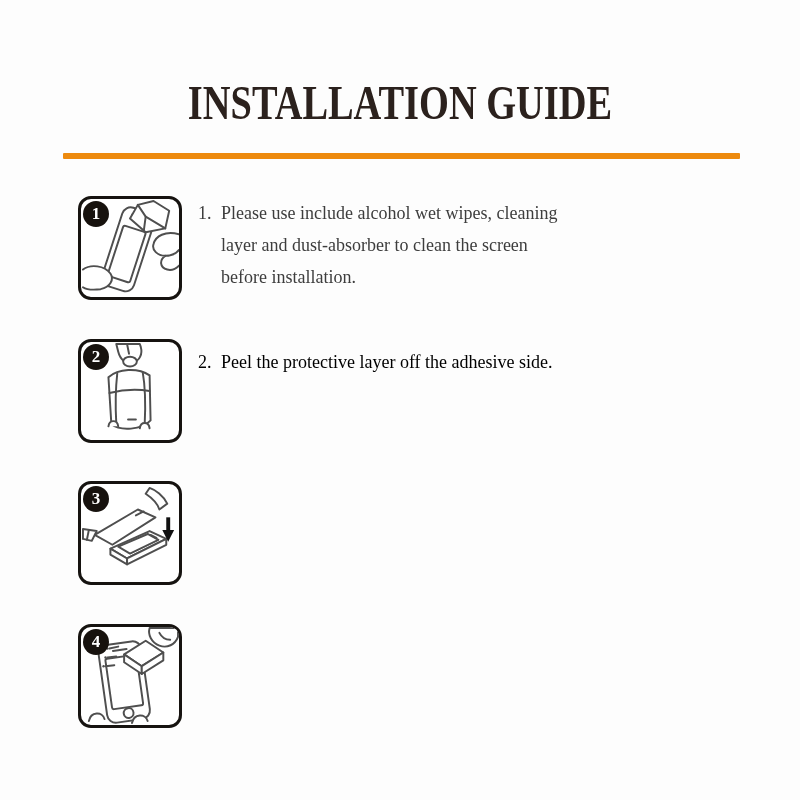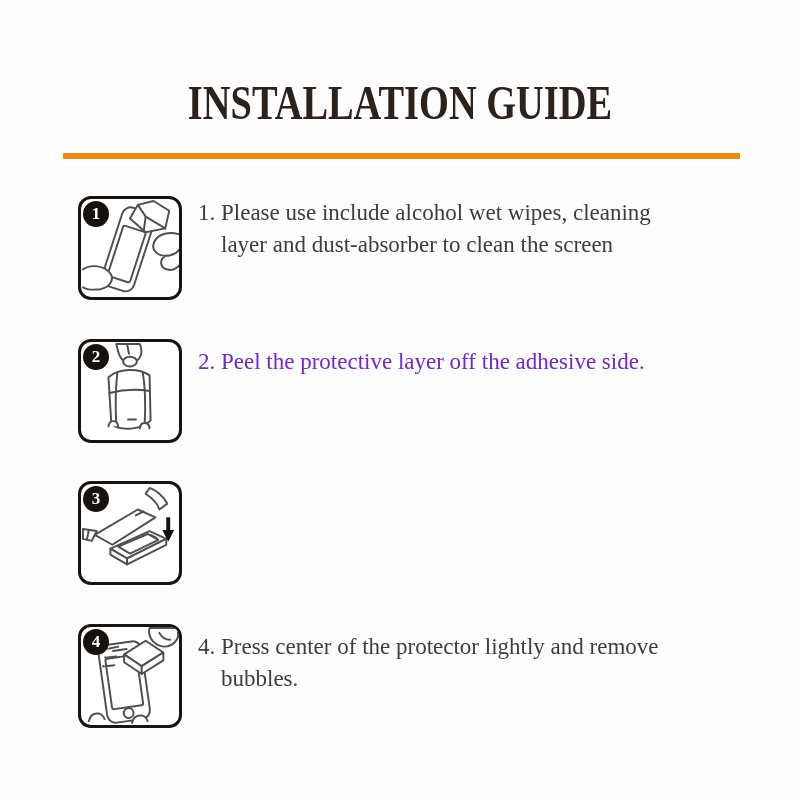--- a/index.html
+++ b/index.html
@@ -69,21 +69,21 @@
     border-radius: 50%;
     color: #ffffff;
     font-size: 17px;
     font-weight: 700;
     display: flex;
     align-items: center;
     justify-content: center;
   }
   .step-text {
     margin-left: 16px;
-    font-size: 23px;
+    font-size: 18px;
     line-height: 32px;
   }
   .t1 { margin-top: 1px; }
   .t2 { margin-top: 7px; }
   .t3 { margin-top: 3px; }
   .t4 { margin-top: 7px; }
   .step-line { white-space: pre; }
   .cont { padding-left: 23px; }
   .step-num { display: inline-block; min-width: 23px; }
 </style>
@@ -111,20 +111,21 @@
           <path d="M100 36 C86 32 76 38 74 46 C72 52 78 58 86 58 C80 62 80 70 88 72 C92 73 97 71 100 68" fill="#fff"></path>
           <path d="M86 58 C92 58 97 56 100 52"></path>
           <path d="M2 72 C10 66 24 68 30 76 C34 82 30 90 20 92 C12 93 5 92 2 90" fill="#fff"></path>
         </g>
       </svg>
       <div class="badge" style="background: rgb(23, 18, 14);">1</div>
     </div>
     <div class="step-text t1" style="color: rgb(61, 61, 61);">
       <div class="step-line"><span class="step-num">1.</span><span>Please use include alcohol wet wipes, cleaning</span></div>
       <div class="step-line cont">layer and dust-absorber to clean the screen</div>
+      <div class="step-line cont">before installation.</div>
     </div>
   </div>
 
   <div class="step s2">
     <div class="icon-box">
       <svg class="illus" viewBox="0 0 100 100">
         <g stroke="#4f4f4f" stroke-width="2" fill="none" stroke-linecap="round" stroke-linejoin="round">
           <path d="M28 36 C38 27 58 26 70 34 L71 80 C62 90 40 91 31 84 Z" fill="#fff"></path>
           <path d="M37 32 C35 50 35 66 36 83"></path>
           <path d="M63 31 C66 48 66 64 65 84"></path>
@@ -132,21 +133,21 @@
           <path d="M48 79 h8"></path>
           <path d="M36 2 L38 10 C40 18 46 23 53 21 C60 19 63 12 61 5 L60 2 Z" fill="#fff"></path>
           <path d="M47 2 L49 12"></path>
           <ellipse cx="50" cy="20" rx="7" ry="5" fill="#fff"></ellipse>
           <path d="M28 86 C29 79 37 79 38 86" fill="#fff"></path>
           <path d="M60 88 C61 81 69 81 70 88" fill="#fff"></path>
         </g>
       </svg>
       <div class="badge" style="background: rgb(23, 18, 14);">2</div>
     </div>
-    <div class="step-text t2" style="color: #6d28d9;">
+    <div class="step-text t2" style="color: #000000;">
       <div class="step-line"><span class="step-num">2.</span><span>Peel the protective layer off the adhesive side.</span></div>
     </div>
   </div>
 
   <div class="step s3">
     <div class="icon-box">
       <svg class="illus" viewBox="0 0 100 100">
         <g stroke="#4f4f4f" stroke-width="2" fill="none" stroke-linecap="round" stroke-linejoin="round">
           <path d="M30 66 L70 48 L87 56 L47 76 Z" fill="#fff"></path>
           <path d="M30 66 L30 72 L47 82 L47 76 Z" fill="#fff"></path>
@@ -189,18 +190,16 @@
           <path d="M27 31 L36 30"></path>
           <circle cx="23" cy="40" r="1.2" fill="#4f4f4f" stroke="none"></circle>
           <path d="M25 40 L34 39"></path>
           <path d="M8 96 C10 86 22 86 24 94" fill="#fff"></path>
           <path d="M52 98 C54 88 66 88 68 96" fill="#fff"></path>
         </g>
       </svg>
       <div class="badge" style="background: rgb(23, 18, 14);">4</div>
     </div>
     <div class="step-text t4" style="color: rgb(61, 61, 61);">
-      <div class="step-line"><span class="step-num">4.</span><span>Press center of the protector lightly and remove</span></div>
-      <div class="step-line cont">bubbles.</div>
     </div>
   </div>
 
 </div>
 
 </body></html>

